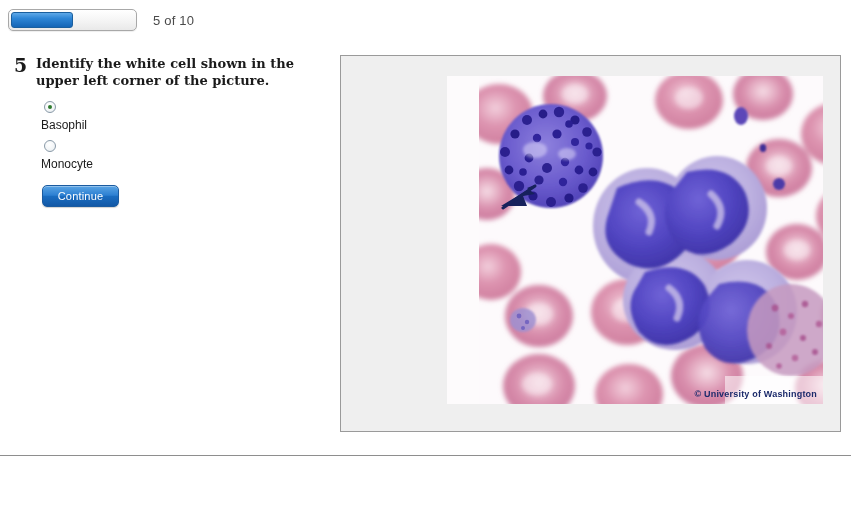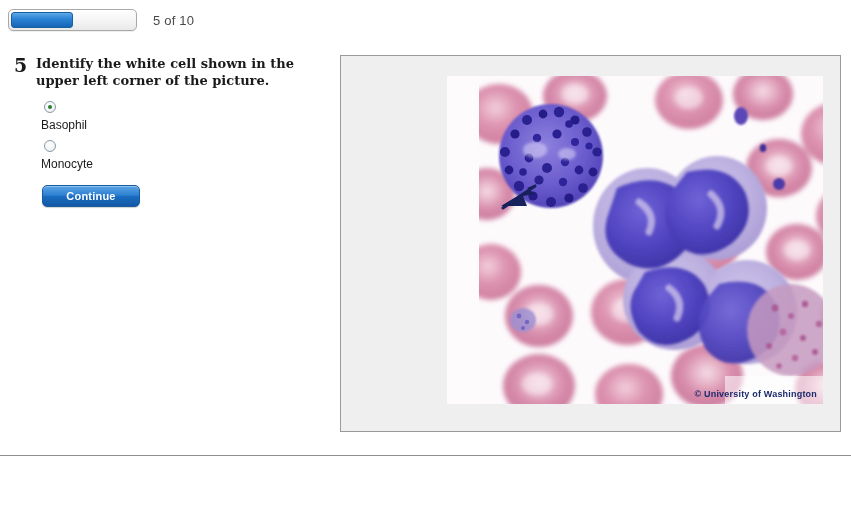--- a/index.html
+++ b/index.html
@@ -114,29 +114,29 @@
     color: #1a1a1a;
     margin-top: 5px;
     display: block;
     line-height: 14px;
   }
 
   
   .continue-btn {
     margin-top: 14px;
     margin-left: 28px;
-    width: 98px;
+    width: 77px;
     height: 22px;
     box-sizing: border-box;
     border-radius: 5px;
     border: 1px solid #1b5ba0;
     background: linear-gradient(180deg, #5aa4e4 0%, #2d80d2 46%, #1a6cc0 52%, #1258a6 100%);
     color: #ffffff;
     font-size: 11px;
-    font-weight: bold;
+    font-weight: normal;
     text-align: center;
     line-height: 20px;
     cursor: pointer;
     box-shadow: 0 1px 1px rgba(0,0,0,0.18), inset 0 1px 0 rgba(255,255,255,0.35);
     letter-spacing: 0.2px;
   }
 
   
   .image-panel {
     position: absolute;

